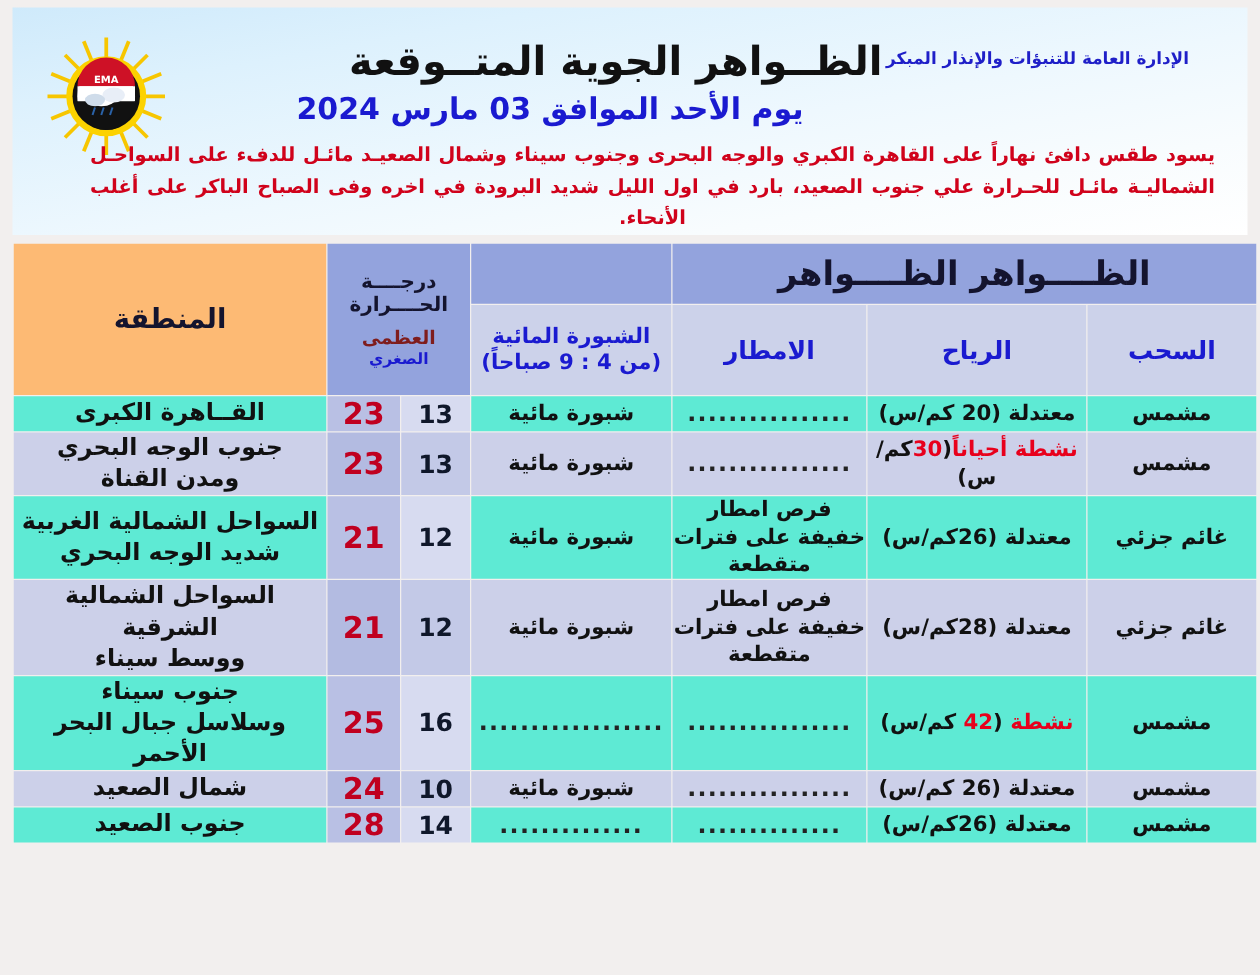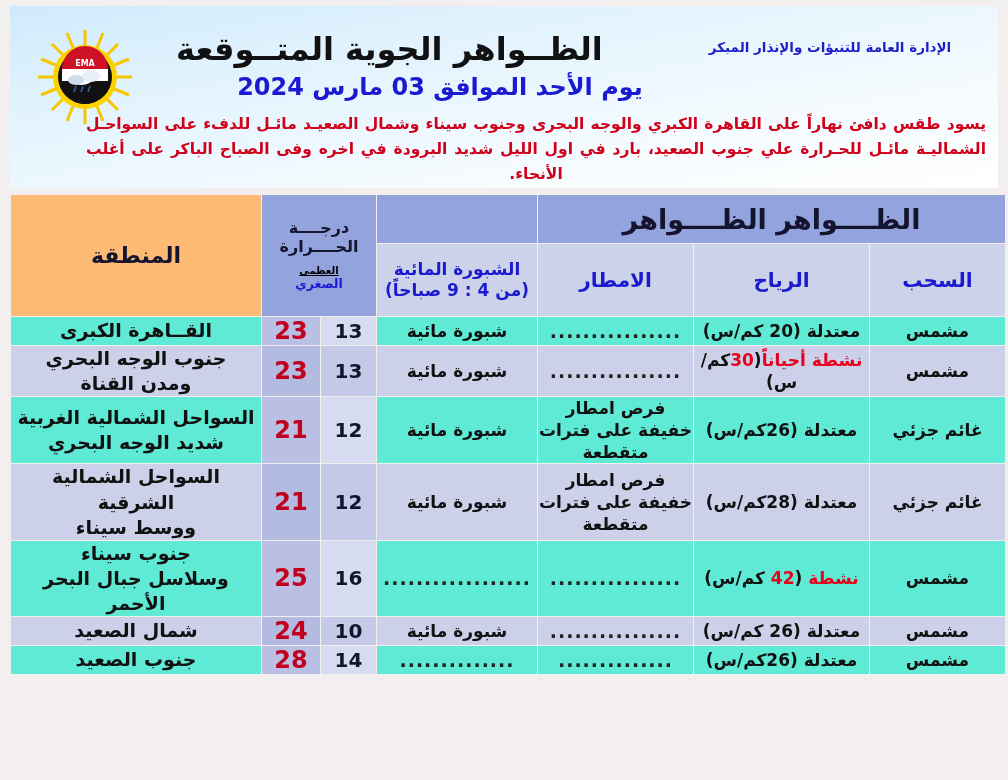--- a/index.html
+++ b/index.html
@@ -28,22 +28,22 @@
 
   
   .logo-wrap{
     position:absolute;left:26px;top:22px;width:98px;height:98px;
   }
   .logo-wrap svg{display:block;}
 
   
   .title-main{
     position:absolute;
-    left:166px;top:26px;width:560px;
-    text-align:left;
+    left:136px;top:26px;width:560px;
+    text-align:right;
     font-size:32px;font-weight:bold;color:#111111;
     letter-spacing:0px;
     line-height:1.12;
     white-space:nowrap;
   }
   .title-date{
     position:absolute;
     left:150px;top:68px;width:560px;
     text-align:center;
     font-size:24px;font-weight:bold;color:#1a1ad0;
@@ -56,21 +56,21 @@
     position:absolute;right:18px;top:32px;
     text-align:center;width:300px;
     color:#1f1fc8;font-weight:bold;line-height:1.45;
   }
   .org .l1{font-size:14px;display:block;}
   .org .l2{font-size:13.5px;display:block;}
 
   
   .summary{
     position:absolute;
-    left:76px;top:106px;width:900px;
+    left:62px;top:106px;width:900px;
     color:#d0021b;
     font-size:15.5px;font-weight:bold;
     line-height:1.62;
     text-align:justify;
     text-align-last:center;
     direction:rtl;
   }
 
   
   table.wx{
@@ -98,21 +98,21 @@
     letter-spacing:0px;
   }
   .hdr-band-blank{background:#93a3dd;}
   .hdr-temp{
     background:#93a3dd;
     color:#111;
     line-height:1.18;
     vertical-align:middle;
   }
   .hdr-temp .t-big{font-size:16px;display:block;font-weight:bold;color:#14142e;}
-  .hdr-temp .t-max{font-size:10px;display:block;color:#000000;margin-top:8px;font-weight:bold;text-decoration:underline;}
+  .hdr-temp .t-max{font-size:15px;display:block;color:#7f1d1d;margin-top:8px;font-weight:bold;}
   .hdr-temp .t-min{font-size:12.5px;display:block;color:#1a1ad0;font-weight:bold;}
   .hdr-region{
     background:#fdba74;
     color:#14142e;
     font-size:22px;
   }
 
   
   .sub-hdr{
     background:#ccd2ea;

